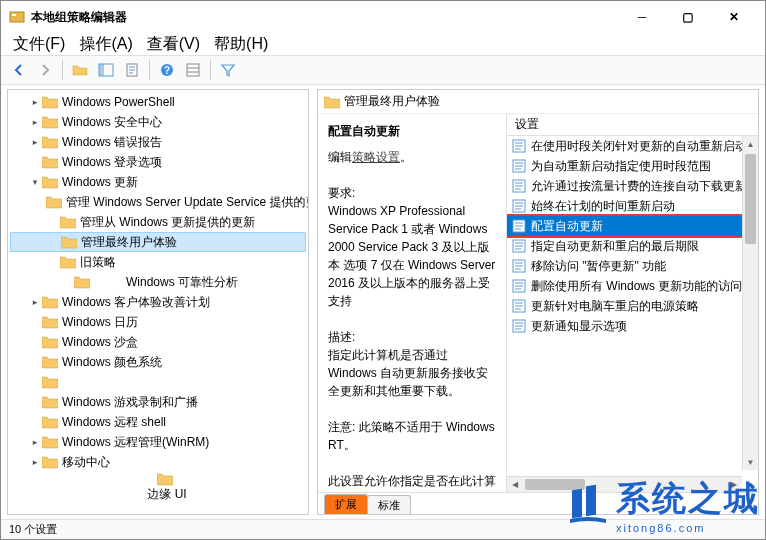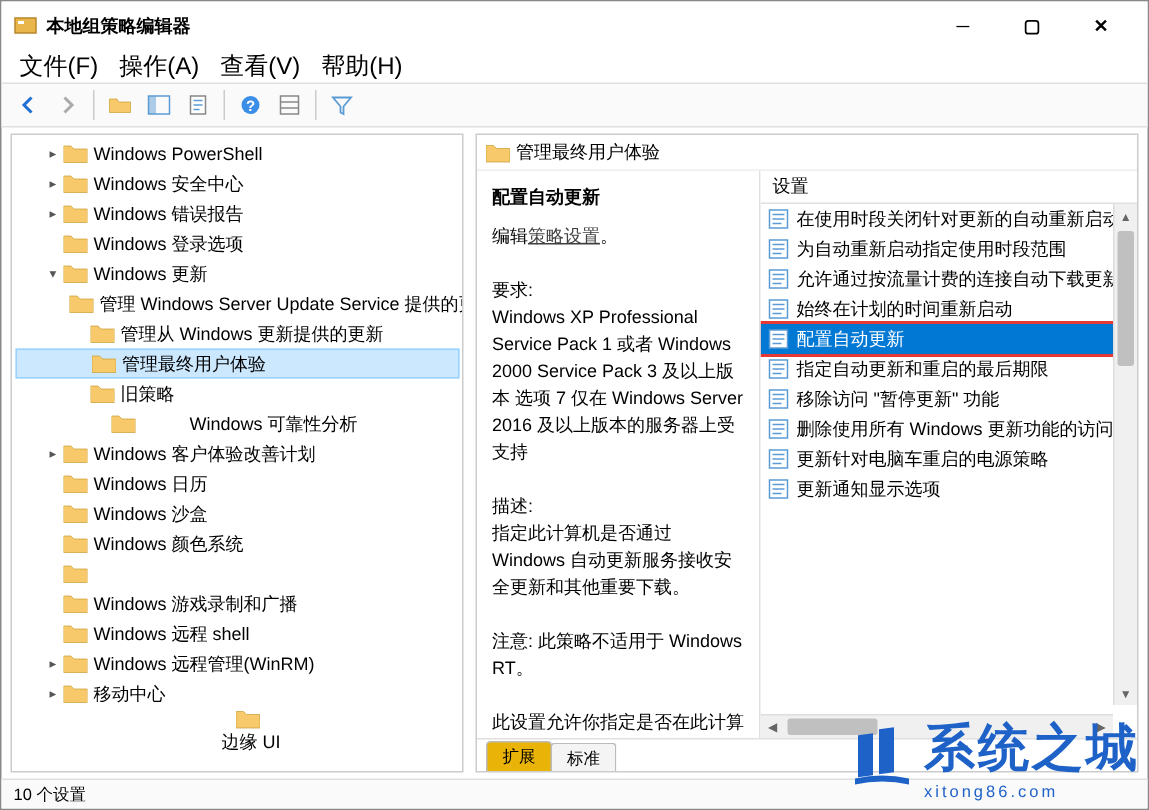--- a/index.html
+++ b/index.html
@@ -27,21 +27,21 @@
 .desc-pane { width: 188px; padding: 8px 10px; font-size: 12px; line-height: 1.5; overflow: hidden; }
 .desc-pane h4 { font-weight: bold; margin-bottom: 8px; font-size: 12px; }
 .desc-pane a { color: #404040; text-decoration: underline; }
 .list-pane { flex: 1; border-left: 1px solid #e0e0e0; overflow: hidden; position: relative; }
 .list-head { height: 22px; display: flex; align-items: center; padding: 0 8px; border-bottom: 1px solid #e0e0e0; background: #fff; font-size: 12px; }
 .list-body { overflow: hidden; }
 .list-item { height: 20px; display: flex; align-items: center; padding: 0 4px; white-space: nowrap; font-size: 12px; }
 .list-item.active { background: #0078d4; color: #fff; outline: 2px solid #e53935; outline-offset: 0; }
 .setting-icon { width: 16px; height: 16px; margin-right: 4px; flex-shrink: 0; }
 .tabs { height: 22px; display: flex; align-items: flex-end; padding-left: 6px; border-top: 1px solid #e0e0e0; }
-.tab { padding: 2px 10px; font-size: 11px; border: 1px solid #bbb; border-bottom: none; background: #eab308; border-radius: 3px 3px 0 0; margin-right: -1px; }
+.tab { padding: 2px 10px; font-size: 11px; border: 1px solid #bbb; border-bottom: none; background: #f97316; border-radius: 3px 3px 0 0; margin-right: -1px; }
 .tab.inactive { background: #f4f4f4; position: relative; top: 1px; }
 .status { height: 20px; font-size: 11px; padding: 2px 8px; border-top: 1px solid #e0e0e0; background: #fafafa; }
 .scrollbar-v { position: absolute; right: 0; top: 22px; bottom: 22px; width: 16px; background: #f0f0f0; border-left: 1px solid #ddd; }
 .sb-btn { height: 16px; display: flex; align-items: center; justify-content: center; font-size: 8px; color: #666; }
 .sb-thumb { position: absolute; left: 2px; right: 2px; top: 18px; height: 90px; background: #c0c0c0; border-radius: 2px; }
 .scrollbar-h { position: absolute; left: 0; right: 16px; bottom: 0; height: 16px; background: #f0f0f0; border-top: 1px solid #ddd; display: flex; }
 .sb-h-btn { width: 16px; display: flex; align-items: center; justify-content: center; font-size: 8px; color: #666; }
 .sb-h-track { flex: 1; position: relative; }
 .sb-h-thumb { position: absolute; top: 2px; bottom: 2px; left: 2px; width: 60px; background: #c0c0c0; border-radius: 2px; }
 .watermark { position: absolute; right: 6px; bottom: 6px; display: flex; align-items: center; gap: 6px; }

